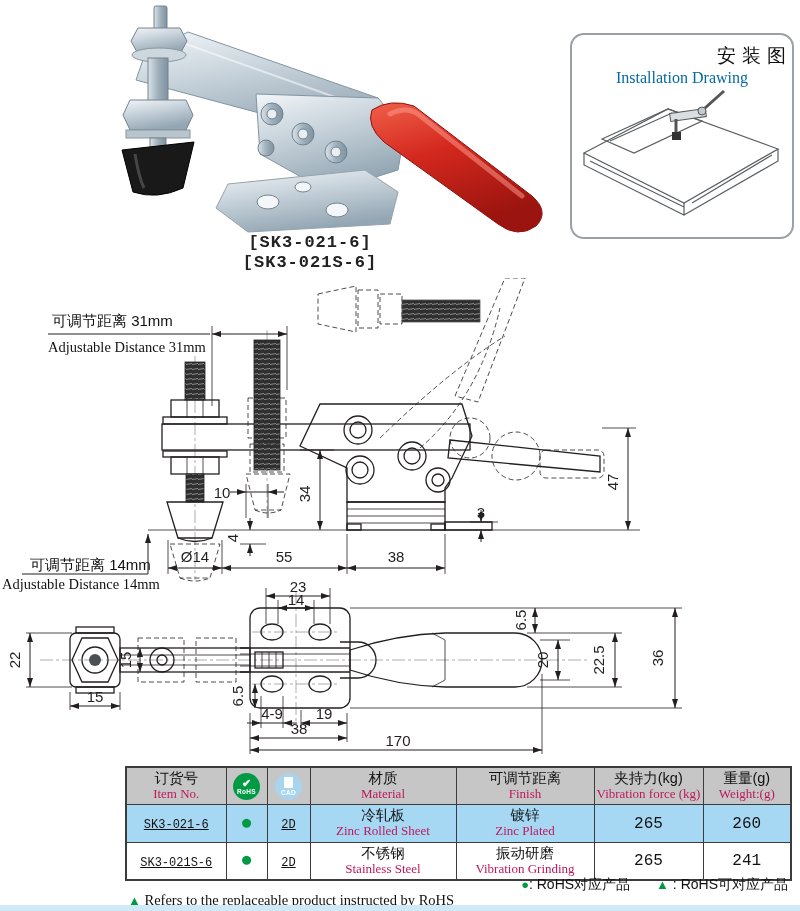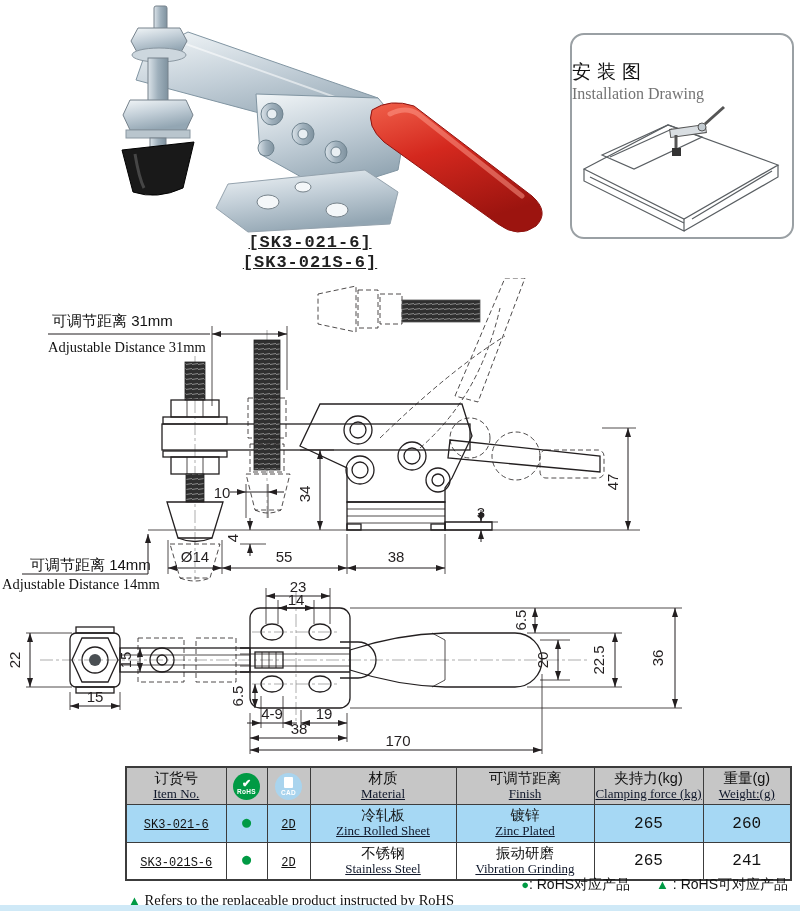--- a/index.html
+++ b/index.html
@@ -2,45 +2,45 @@
 <html><head>
 <meta charset="utf-8">
 <style>
   html,body{margin:0;padding:0;background:#fff;}
   .page{position:relative;width:800px;height:911px;background:#fff;overflow:hidden;
         font-family:"Liberation Sans",sans-serif;color:#1a1a1a;}
   .abs{position:absolute;}
   
   .models{position:absolute;left:60px;top:233px;width:500px;text-align:center;
           font-family:"Liberation Mono",monospace;font-size:17px;font-weight:bold;
-          color:#222;line-height:20px;letter-spacing:1px;text-decoration:underline;}
+          color:#222;line-height:20px;letter-spacing:1px;}
   
   .inst-box{position:absolute;left:570px;top:33px;width:220px;height:202px;
             border:2px solid #9aa0a4;border-radius:14px;background:#fff;}
-  .inst-zh{margin-top:24px;text-align:left;font-size:19px;letter-spacing:6px;color:#111;}
-  .inst-en{text-align:left;font-size:16px;font-family:"Liberation Serif",serif;color:#737373;}
+  .inst-zh{margin-top:8px;text-align:right;font-size:19px;letter-spacing:6px;color:#111;}
+  .inst-en{text-align:center;font-size:16px;font-family:"Liberation Serif",serif;color:#0369a1;}
   
   text.d{font-family:"Liberation Sans",sans-serif;font-size:15px;fill:#231f20;}
   text.zh{font-family:"Liberation Sans",sans-serif;font-size:15px;fill:#111;}
   text.en{font-family:"Liberation Serif",serif;font-size:14.5px;fill:#111;}
   .ln{stroke:#231f20;stroke-width:1.3;fill:none;}
   .thin{stroke:#231f20;stroke-width:0.8;fill:none;}
   .dim{stroke:#231f20;stroke-width:1;fill:none;}
   .dash{stroke-dasharray:5 3;}
   .cl{stroke:#8a8a8a;stroke-width:0.7;fill:none;stroke-dasharray:13 3 3 3;}
   
   .spec-table{position:absolute;left:125px;top:766px;width:667px;border-collapse:collapse;
               table-layout:fixed;border:2px solid #3c3c3c;}
   .spec-table td{border:1px solid #3c3c3c;text-align:center;vertical-align:middle;
                  padding:1px 0;line-height:1.1;}
   .spec-table tr.hd td{background:#c6c6c6;height:34px;}
   .spec-table tr.r1 td{background:#a6d8f4;height:35px;}
   .spec-table tr.r2 td{background:#ffffff;height:34px;}
   .zh2{display:block;font-size:14.5px;color:#111;}
-  .en2{display:block;font-size:13px;font-family:"Liberation Serif",serif;color:#0f172a;text-decoration:underline;}
+  .en2{display:block;font-size:13px;font-family:"Liberation Serif",serif;color:#be185d;}
   .mono{font-family:"Liberation Mono",monospace;font-size:12px;color:#111;text-decoration:underline;}
   .num{font-family:"Liberation Mono",monospace;font-size:16px;color:#111;margin-top:16px;}
   .dot{font-size:21px;line-height:14px;color:#009a44;}
   .icon-badge{width:27px;height:27px;border-radius:50%;margin:0 auto;display:flex;
               flex-direction:column;align-items:center;justify-content:center;color:#fff;}
   .rohs-badge{background:#009a44;}
   .cad-badge{background:#a9d4ee;}
   .badge-glyph{font-size:11px;line-height:10px;font-weight:bold;}
   .cad-doc{width:9px;height:11px;background:#fff;border-radius:1px;margin-bottom:1px;}
   .badge-lbl{font-size:6.5px;font-weight:bold;line-height:7px;letter-spacing:0.3px;}
@@ -408,21 +408,21 @@
       <td>
         <span class="zh2">材质</span>
         <span class="en2">Material</span>
       </td>
       <td>
         <span class="zh2">可调节距离</span>
         <span class="en2">Finish</span>
       </td>
       <td>
         <span class="zh2">夹持力(kg)</span>
-        <span class="en2">Clamping force (kg)</span>
+        <span class="en2">Vibration force (kg)</span>
       </td>
       <td>
         <span class="zh2">重量(g)</span>
         <span class="en2">Weight:(g)</span>
       </td>
     </tr>
     <tr class="r1">
       <td><span class="mono">SK3-021-6</span></td>
       <td><span class="dot">●</span></td>
       <td><span class="mono">2D</span></td>

